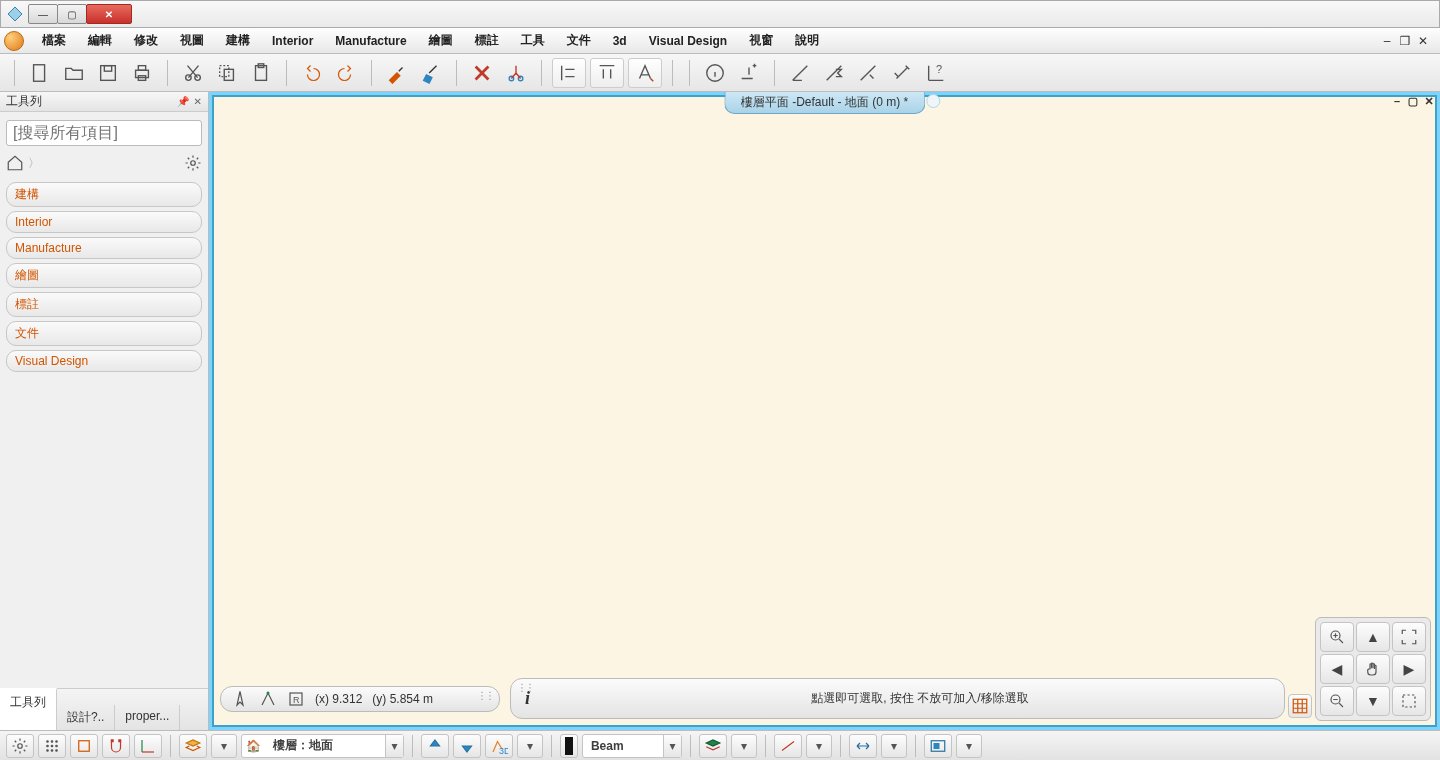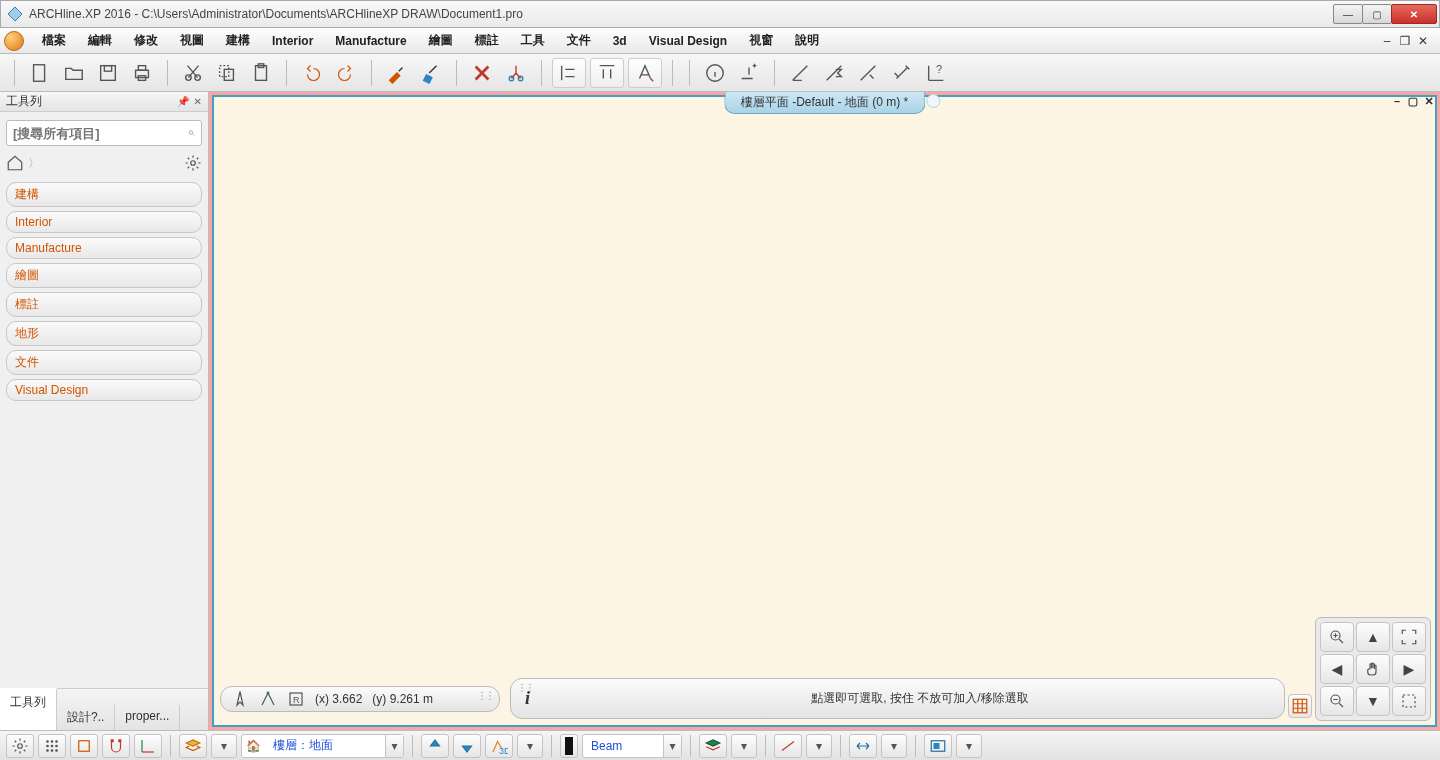--- a/index.html
+++ b/index.html
@@ -29,30 +29,30 @@
 .tool-btn.grp { border:1px solid #ccc; background:linear-gradient(#fff,#eee); width:34px;}
 
 
 .main { display:flex; height: calc(100vh - 28px - 26px - 38px - 30px); }
 .sidebar { width: 209px; background:#f0f0f0; border-right:1px solid #bcbcbc; display:flex; flex-direction:column;}
 .side-header { height:20px; background:linear-gradient(#f7f7f7,#e4e4e4); border-bottom:1px solid #ccc; display:flex; align-items:center; padding:0 6px; color:#333;}
 .side-header .sp { margin-left:auto; display:flex; gap:4px; color:#666;}
 .side-header .sp span{font-size:10px;}
 .search-row { padding:8px 6px; }
 .search-box { display:flex; align-items:center; border:1px solid #bbb; border-radius:3px; background:#fff; padding:3px 6px;}
-.search-box input { border:none; outline:none; flex:1; color:#888; font-size:13px; background:transparent;font-weight:bold;}
+.search-box input { border:none; outline:none; flex:1; color:#888; font-size:16px; background:transparent;}
 .crumb-row { display:flex; align-items:center; padding:0 6px 6px 6px; gap:4px;}
 .crumb-row .gear { margin-left:auto; color:#555;}
 .cat-list { padding: 4px 6px; display:flex; flex-direction:column; gap:4px;}
 .cat { background:linear-gradient(#fafafa,#e8e8e8); border:1px solid #c7c7c7; border-radius:10px; padding:3px 8px; color:#d35400; cursor:default;}
 .side-tabs { margin-top:auto; display:flex; border-top:1px solid #ccc; background:linear-gradient(#f4f4f4,#e4e4e4);}
 .side-tab { padding:4px 10px; border-right:1px solid #ccc; color:#333; cursor:default;margin-top:16px;}
 .side-tab.active { background:#fff; border-top:2px solid #fff; margin-top:-1px;}
 
-.canvas-wrap { flex:1; position:relative; background:#fca5a5; display:flex; flex-direction:column;text-align:right;}
+.canvas-wrap { flex:1; position:relative; background:#7dd3fc; display:flex; flex-direction:column;text-align:right;}
 .canvas-tab { position:absolute; top:0; left:50%; transform:translateX(-50%); background:linear-gradient(#cde8f5,#a9d3e8); border:1px solid #6fa8c4; border-top:none; border-radius:0 0 10px 10px; padding:2px 16px; color:#333; z-index:5;}
 .canvas-tab::after{content:""; position:absolute; right:-16px; top:2px; width:12px;height:12px; background:#eef6fa;border:1px solid #b7d5e4;border-radius:50%;}
 .canvas-ctrls { position:absolute; top:2px; right:4px; display:flex; gap:2px; z-index:5;}
 .canvas-ctrls span { width:14px; height:14px; display:flex; align-items:center; justify-content:center; color:#333; font-size:11px; font-weight:bold; cursor:default;}
 .canvas { flex:1; margin:3px; border:2px solid #3da2c7; background:#fcf5e4; position:relative;}
 
 
 .navpad { position:absolute; bottom:4px; right:4px; display:grid; grid-template-columns: repeat(3, 34px); grid-template-rows: repeat(3, 30px); gap:2px; background:#eaeaea; padding:4px; border:1px solid #bbb; border-radius:6px;}
 .navpad .cell { background:linear-gradient(#fdfdfd,#e6e6e6); border:1px solid #c4c4c4; border-radius:4px; display:flex; align-items:center; justify-content:center; color:#444; font-size:14px; cursor:default;}
 .navpad .corner{position:absolute; left:-28px; bottom:2px; width:24px;height:24px; background:linear-gradient(#fdfdfd,#e6e6e6); border:1px solid #c4c4c4; border-radius:4px; display:flex;align-items:center;justify-content:center;}
@@ -63,38 +63,37 @@
 .info-pill.long { flex:1; justify-content:flex-start; position:relative;}
 .info-pill .handle { position:absolute; right:6px; top:3px; color:#999; font-size:10px; letter-spacing:-2px;}
 .info-pill .handle2 { position:absolute; left:6px; top:3px; color:#999; font-size:10px; letter-spacing:-2px;}
 .info-i{ font-family:serif; font-style:italic; font-weight:bold; font-size:18px; color:#333; margin-right:30px;}
 
 
 .statusbar { height:30px; background:linear-gradient(#f5f5f5,#e2e2e2); border-top:1px solid #bcbcbc; display:flex; align-items:center; padding:0 6px; gap:4px;}
 .sb-btn { width:28px; height:24px; background:linear-gradient(#fdfdfd,#e6e6e6); border:1px solid #c4c4c4; border-radius:3px; display:flex; align-items:center; justify-content:center; color:#555; cursor:default;}
 .sb-sep { width:1px; height:22px; background:#bcbcbc; margin:0 4px;}
 .sb-combo { display:flex; align-items:center; border:1px solid #c4c4c4; border-radius:3px; background:#fff; height:24px;}
-.sb-combo .lbl { padding:0 8px; color:#1d4ed8; min-width:120px;}
+.sb-combo .lbl { padding:0 8px; color:#404040; min-width:120px;font-weight:bold;}
 .sb-combo .dd { width:18px; text-align:center; border-left:1px solid #c4c4c4; color:#555; background:linear-gradient(#fdfdfd,#e6e6e6); height:100%; display:flex;align-items:center;justify-content:center;}
 .sb-combo.small .lbl{min-width:80px;}
 .sb-arrow{width:26px;}
 
 svg.ic{width:18px;height:18px;stroke:#555;fill:none;stroke-width:1.6;}
 svg.ic.orange{stroke:#d35400;}
 svg.ic.blue{stroke:#2471a3;}
 svg.ic.red{stroke:#c0392b;fill:#c0392b;}
 </style>
 </head>
 <body>
 
 <div class="titlebar">
   <svg class="icon" viewBox="0 0 16 16">
       <polygon points="8,1 15,8 8,15 1,8" fill="#9bd0e8" stroke="#3b84a6"></polygon>
     </svg>
-  <span class="title">ARCHline.XP 2016 - C:\Users\Administrator\Documents\ARCHlineXP DRAW\Document1.pro</span>
   <div class="win-btns">
     <div class="win-btn">—</div>
     <div class="win-btn">▢</div>
     <div class="win-btn close">✕</div>
   </div>
 </div>
 
 <div class="menubar">
   <div class="app-orb"></div>
   <div class="item">檔案</div>
@@ -292,21 +291,20 @@
           <circle cx="12" cy="12" r="3"></circle>
           <path d="M12 2v3M12 19v3M2 12h3M19 12h3M5 5l2 2M17 17l2 2M19 5l-2 2M5 19l2-2"></path>
         </svg>
     </div>
     <div class="cat-list">
       <div class="cat">建構</div>
       <div class="cat">Interior</div>
       <div class="cat">Manufacture</div>
       <div class="cat">繪圖</div>
       <div class="cat">標註</div>
-      <div class="cat">地形</div>
       <div class="cat">文件</div>
       <div class="cat">Visual Design</div>
     </div>
     <div class="side-tabs">
       <div class="side-tab active">工具列</div>
       <div class="side-tab">設計?..</div>
       <div class="side-tab">proper...</div>
     </div>
   </div>
 
@@ -327,22 +325,22 @@
               <path d="M12 2l4 18-4-4-4 4z"></path>
             </svg>
           <svg class="ic" viewBox="0 0 24 24">
               <path d="M4 20l8-16 8 16"></path>
               <circle cx="12" cy="4" r="2" fill="#1e8449" stroke="none"></circle>
             </svg>
           <svg class="ic" viewBox="0 0 24 24">
               <rect x="4" y="4" width="16" height="16"></rect>
               <text x="8" y="17" font-size="12" stroke="none" fill="#555">R</text>
             </svg>
-          <span>(x) 3.662</span>
-          <span>(y) 9.261 m</span>
+          <span>(x) 9.312</span>
+          <span>(y) 5.854 m</span>
           <span class="handle">⋮⋮</span>
         </div>
         <div class="info-pill long">
           <span class="handle2">⋮⋮</span>
           <span class="info-i">i</span>
           <span style="margin:8px auto">點選即可選取, 按住 不放可加入/移除選取</span>
         </div>
       </div>
 
       <div class="navpad">

